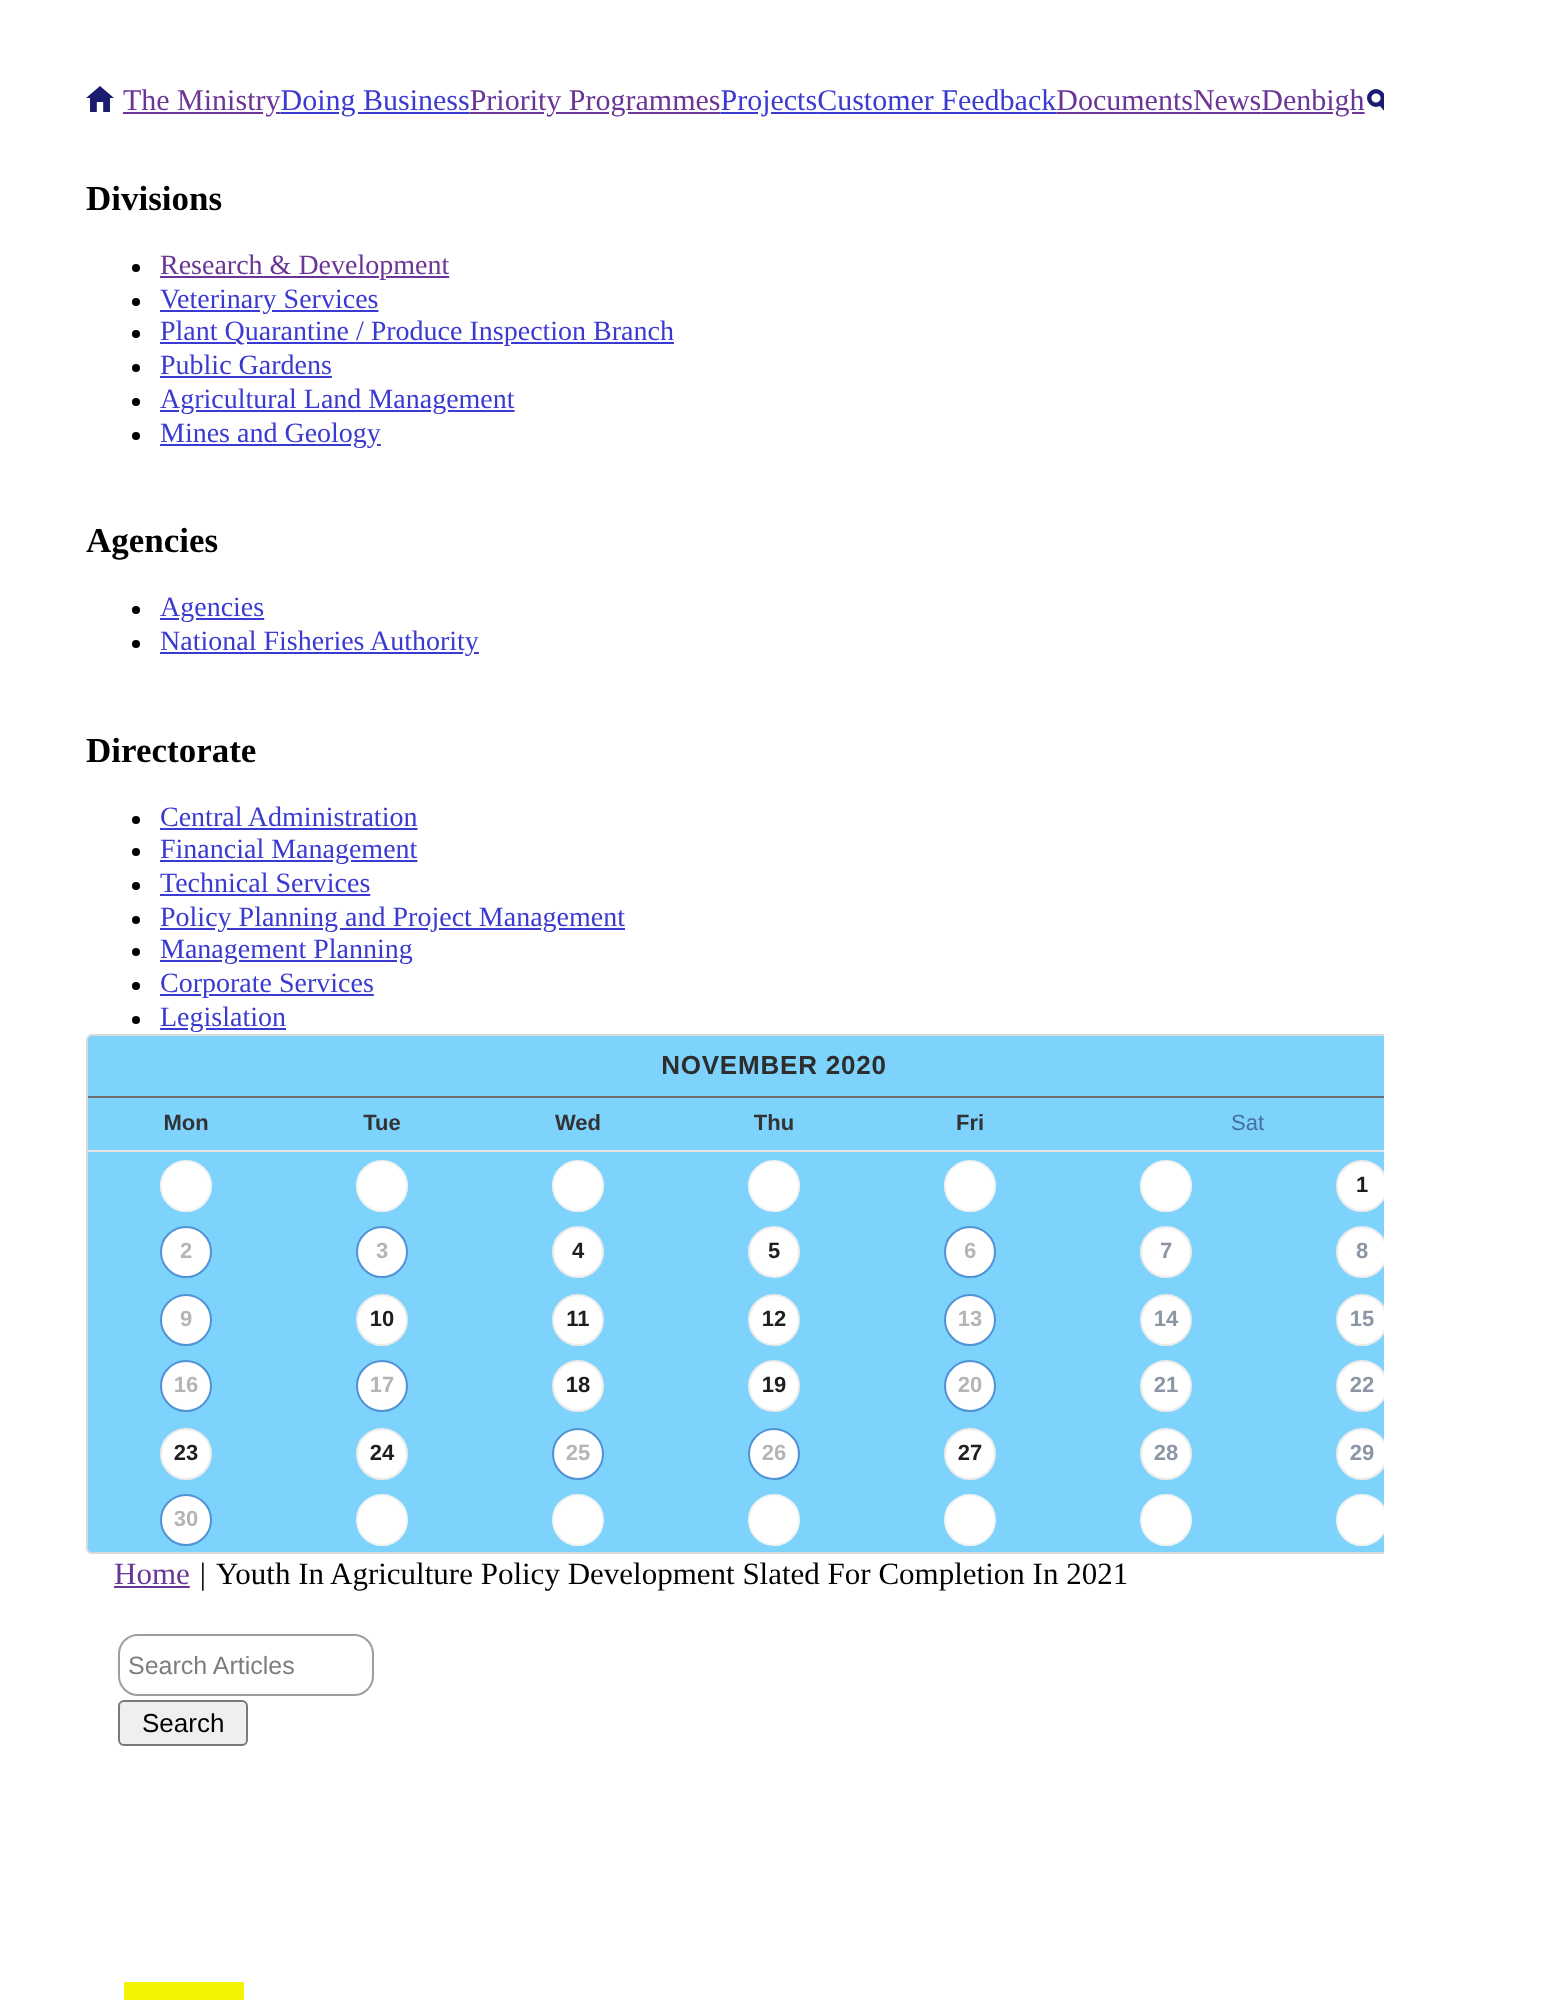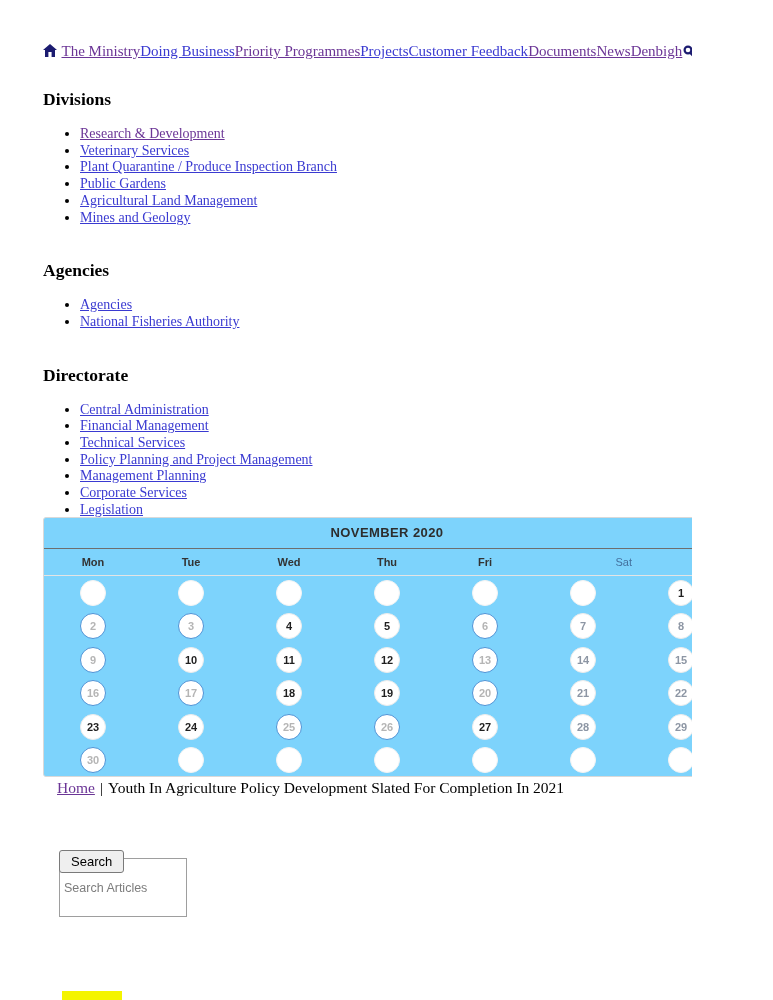--- a/index.html
+++ b/index.html
@@ -38,22 +38,22 @@
                 font-size:11px; font-weight:bold; color:#1f1f1f; background:#fff; }
   .day-circle.empty { border-color:#f4f4f4; }
   .day-circle.wknd  { color:#8d96a4; }
   .day-circle.event { border-color:var(--event-ring); color:#b5b5b5; cursor:pointer; }
 
   
   .breadcrumb { position:absolute; left:57px; top:779px; font-size:15.5px; color:#000; }
   .breadcrumb .sep { margin:0 5px; }
 
   
-  .search-input { position:absolute; left:59px; top:858px; width:118px; height:21px;
-                  box-sizing:content-box; padding:18px 4px; border:1px solid #9e9e9e; border-radius:0;
+  .search-input { position:absolute; left:59px; top:817px; width:118px; height:21px;
+                  box-sizing:content-box; padding:4px 4px; border:1px solid #9e9e9e; border-radius:10px;
                   font-family:"Liberation Sans", sans-serif; font-size:12.5px; color:#333; }
   .search-input::placeholder { color:#7d7d7d; opacity:1; }
   .search-button { position:absolute; left:59px; top:850px; height:23px; padding:1px 11px;
                    font-family:"Liberation Sans", sans-serif; font-size:13px; color:#000;
                    background:#efefef; border:1px solid #7a7a7a; border-radius:3px; cursor:pointer; }
 
   
   .a11y-widget { position:absolute; left:700px; top:312px; width:43px; height:49px; background:#fff;
                  border-radius:7px; box-shadow:0 1px 6px rgba(0,0,0,0.18);
                  display:flex; align-items:center; justify-content:center; cursor:pointer; }

